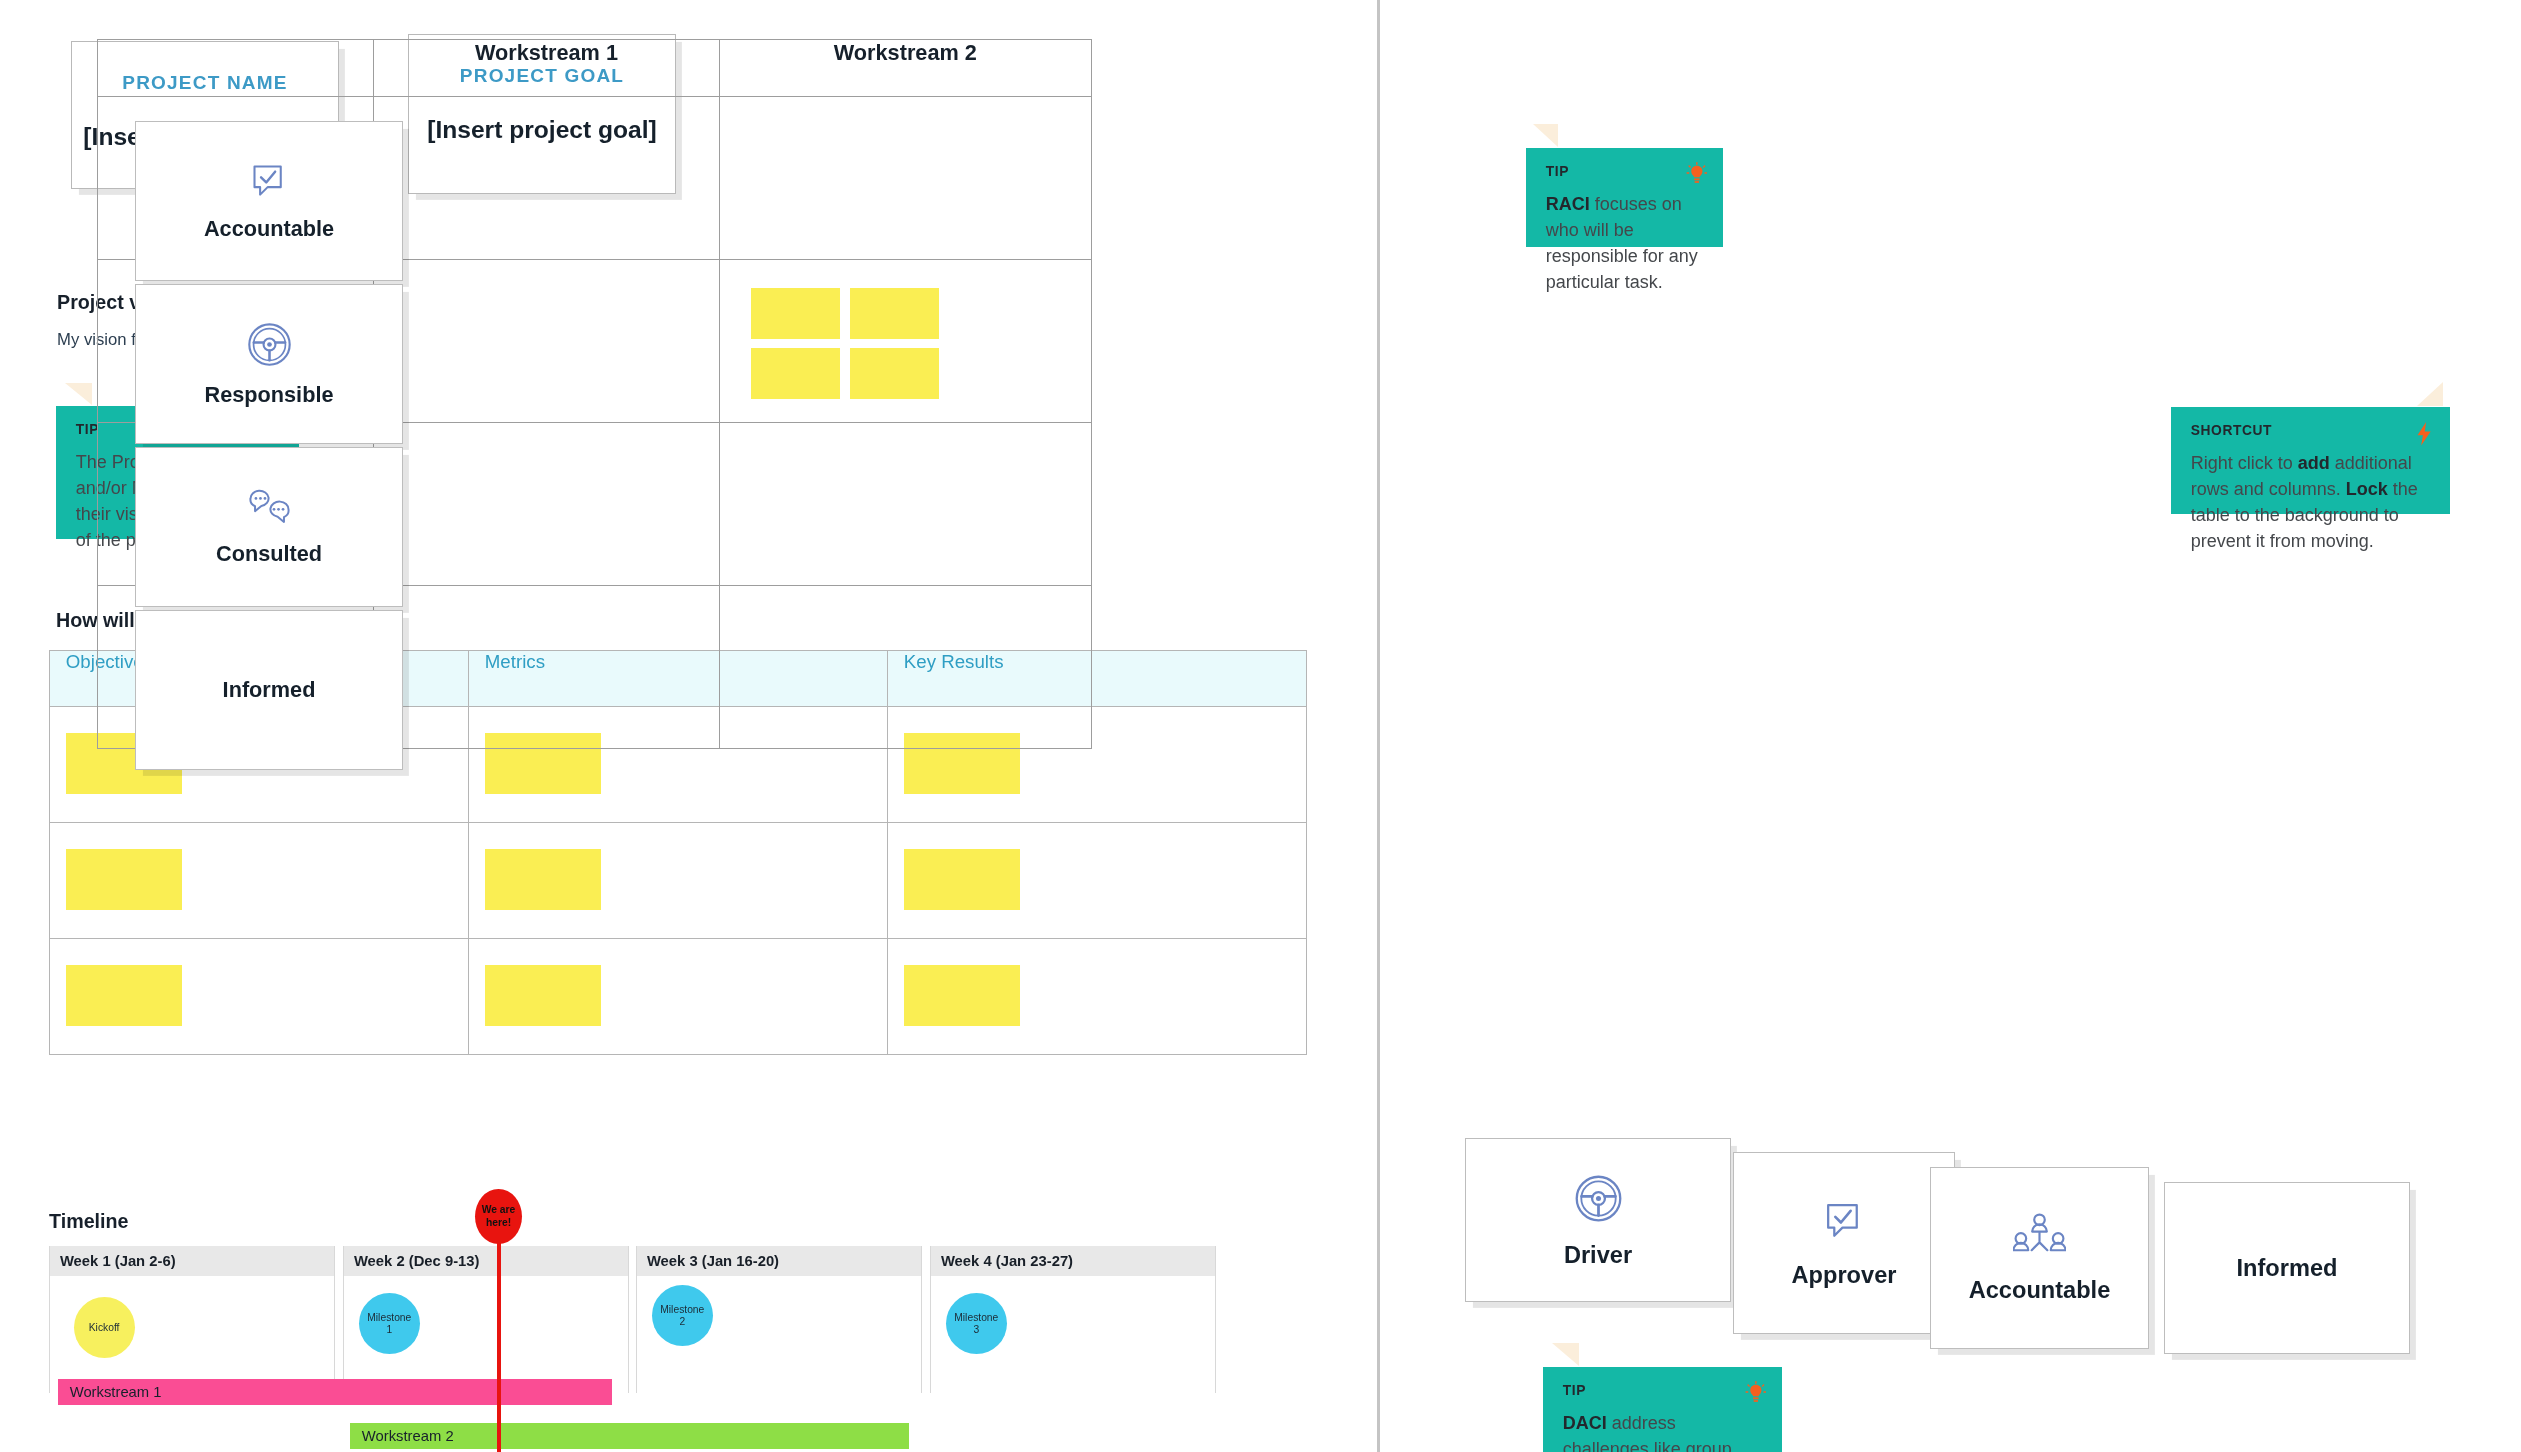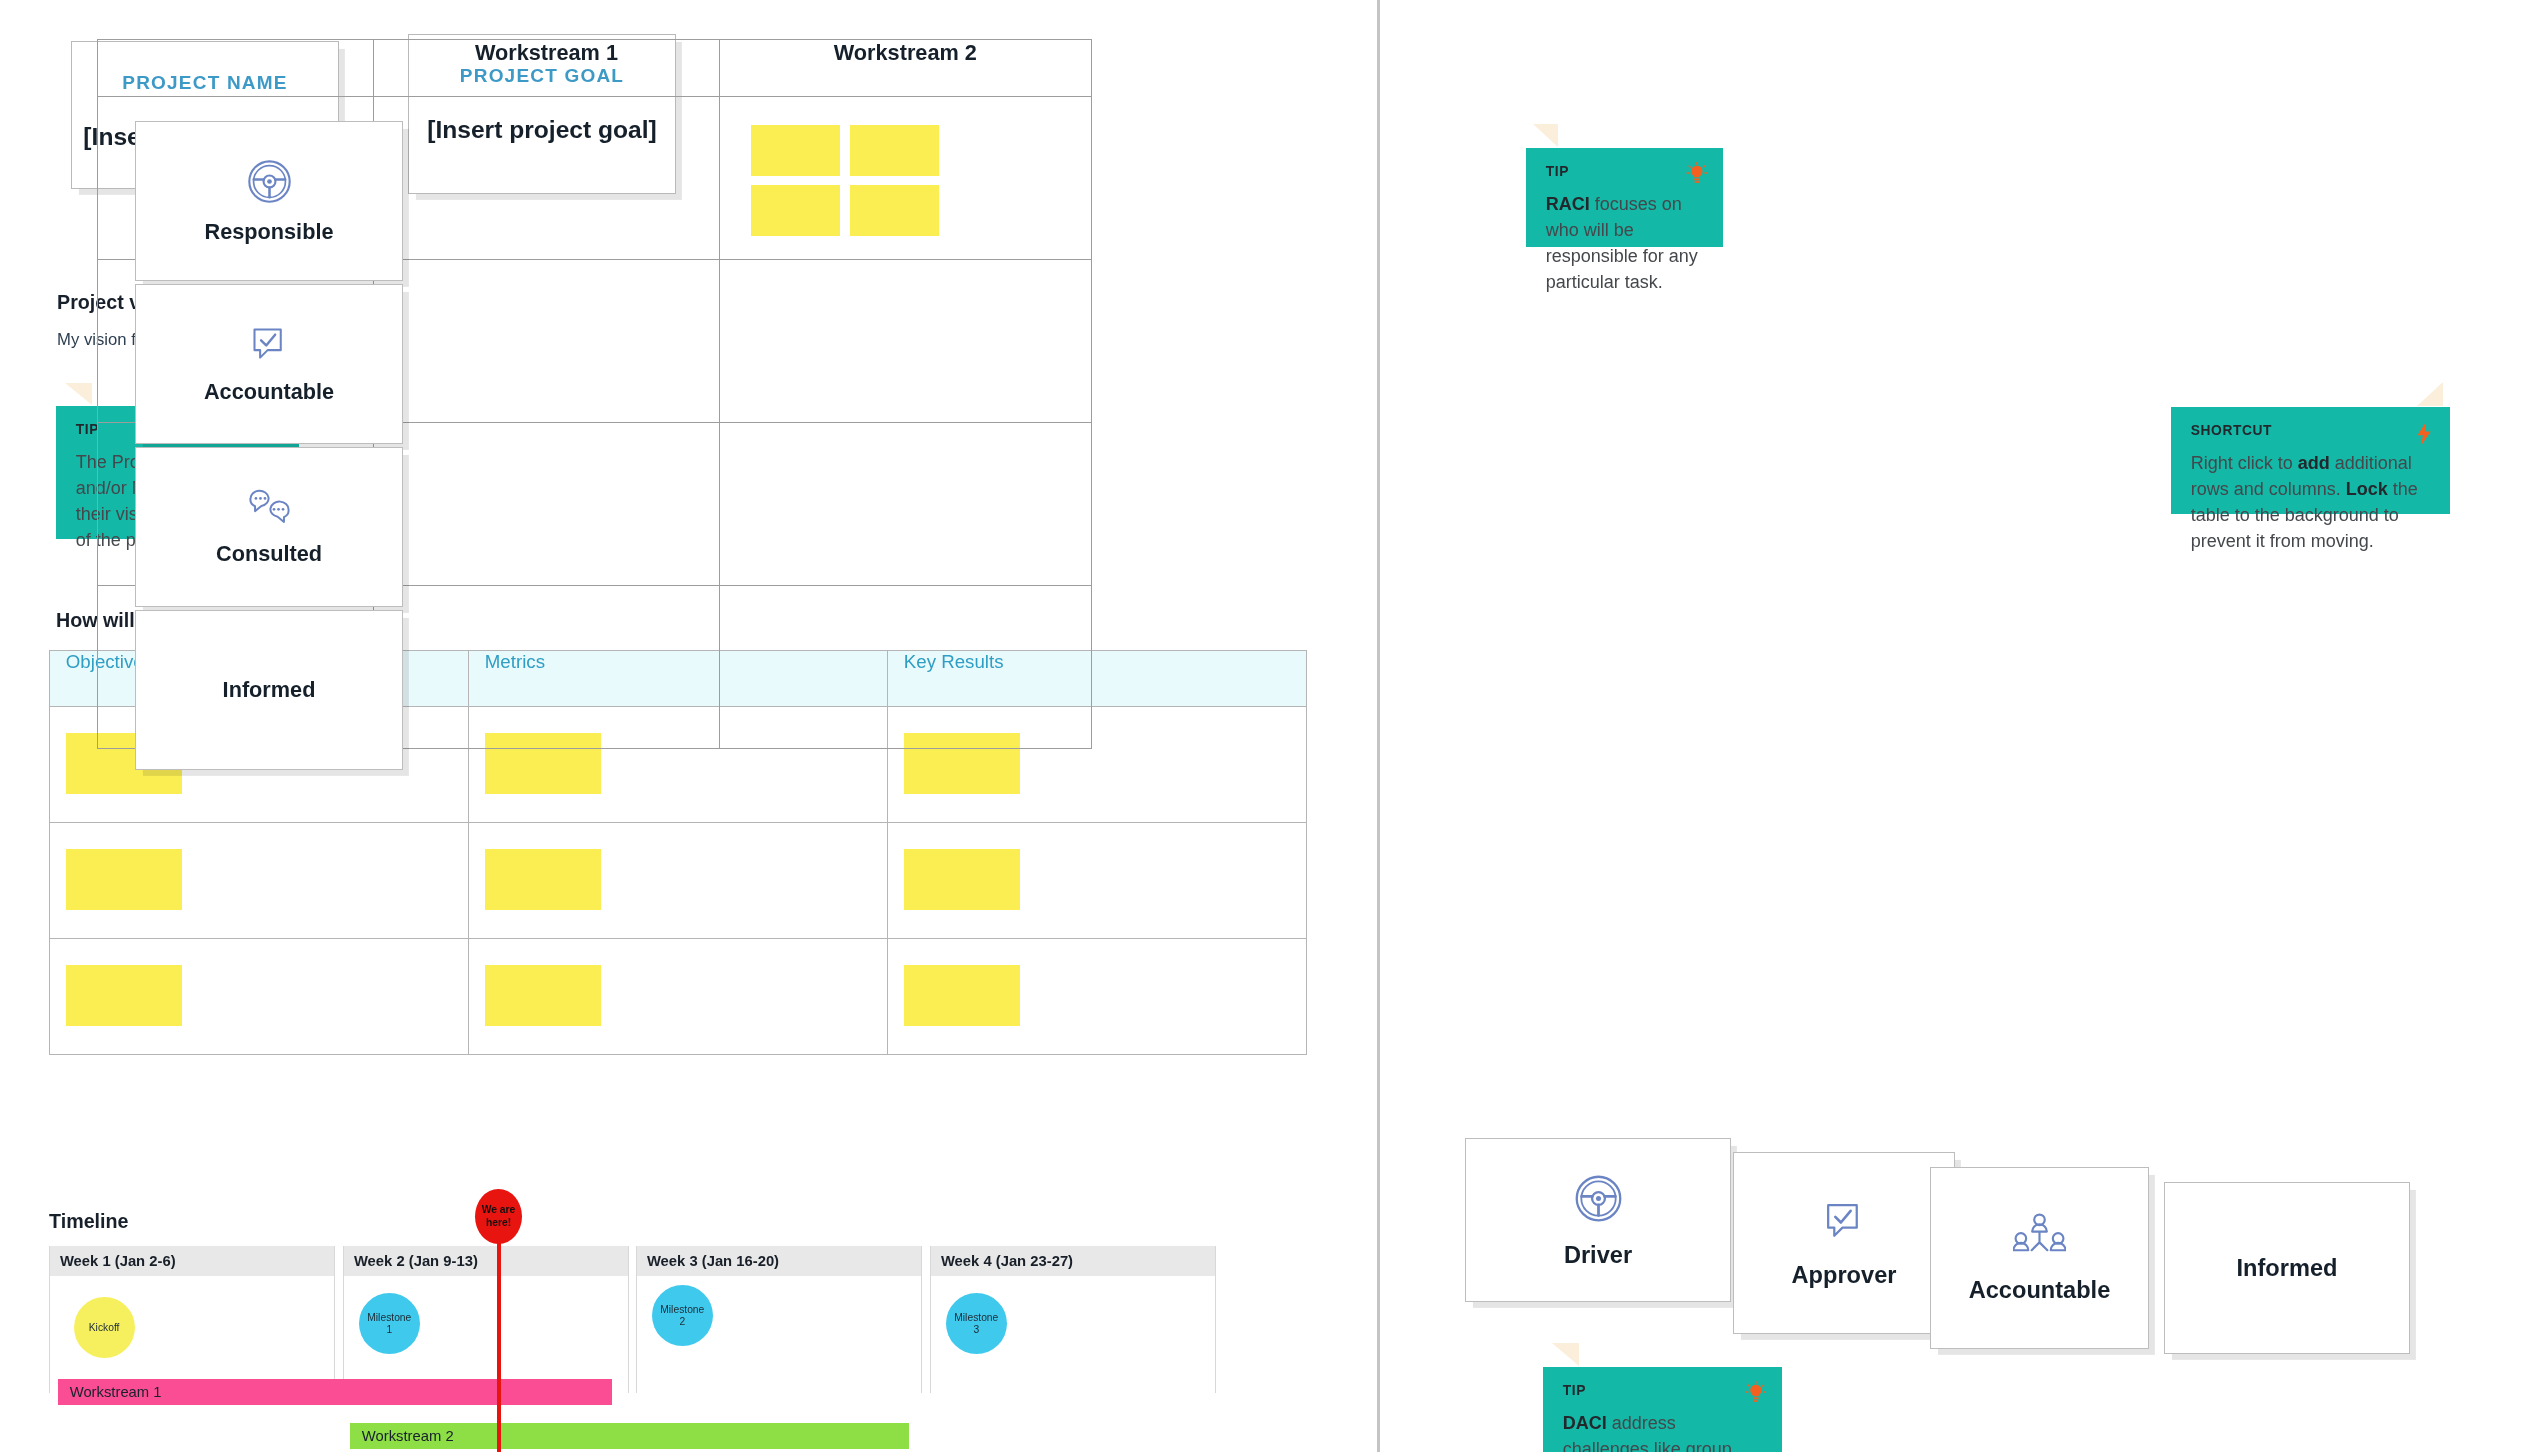--- a/index.html
+++ b/index.html
@@ -390,21 +390,21 @@
 
   <div id="timeline">
     <div class="week-col" style="left:0px;">
       <div class="week-header">Week 1 (Jan 2-6)</div>
       <div class="milestone" style="left:23.6px; top:51px; background:#f7f05e;">
         <span>Kickoff</span>
         <span></span>
       </div>
     </div>
     <div class="week-col" style="left:294px;">
-      <div class="week-header">Week 2 (Jan 9-13)</div>
+      <div class="week-header">Week 2 (Dec 9-13)</div>
       <div class="milestone" style="left:14.8px; top:47px; background:#3fc9ed;">
         <span>Milestone</span>
         <span>1</span>
       </div>
     </div>
     <div class="week-col" style="left:587px;">
       <div class="week-header">Week 3 (Jan 16-20)</div>
       <div class="milestone" style="left:14.8px; top:39px; background:#3fc9ed;">
         <span>Milestone</span>
         <span>2</span>
@@ -436,52 +436,52 @@
     <tr>
       <th style="width:276px;"></th>
       <th style="width:345px;">Workstream 1</th>
       <th style="width:372px;">Workstream 2</th>
     </tr>
   </thead>
   <tbody>
     <tr>
       <td>
         <div class="role-card">
+          <svg class="icon-svg" width="45" height="45" viewBox="0 0 48 48">
+            <path d="M8 8 H36 V30 H22 L14 38 V30 H8 Z" fill="none" stroke="#6b85c4" stroke-width="2.2" stroke-linejoin="round"></path>
+            <path d="M15 19.5 L20.5 25 L30 13.5" fill="none" stroke="#6b85c4" stroke-width="2.6" stroke-linecap="round" stroke-linejoin="round"></path>
+          </svg>
+          <div class="role-label">Accountable</div>
+        </div>
+      </td>
+      <td></td>
+      <td></td>
+    </tr>
+    <tr>
+      <td>
+        <div class="role-card">
           <svg class="icon-svg" width="51" height="51" viewBox="0 0 48 48">
             <circle cx="24" cy="24" r="19" fill="none" stroke="#6b85c4" stroke-width="2"></circle>
             <circle cx="24" cy="24" r="15" fill="none" stroke="#6b85c4" stroke-width="1.6"></circle>
             <circle cx="24" cy="24" r="5.6" fill="none" stroke="#6b85c4" stroke-width="2"></circle>
             <circle cx="24" cy="24" r="2.2" fill="#6b85c4"></circle>
             <path d="M9.2 22.2 H18.6 M29.4 22.2 H38.8 M24 29.6 V38.9" stroke="#6b85c4" stroke-width="2.4" fill="none" stroke-linecap="round"></path>
           </svg>
           <div class="role-label">Responsible</div>
         </div>
       </td>
       <td></td>
       <td>
         <div class="notes-grid">
           <div></div>
           <div></div>
           <div></div>
           <div></div>
         </div>
       </td>
-    </tr>
-    <tr>
-      <td>
-        <div class="role-card">
-          <svg class="icon-svg" width="45" height="45" viewBox="0 0 48 48">
-            <path d="M8 8 H36 V30 H22 L14 38 V30 H8 Z" fill="none" stroke="#6b85c4" stroke-width="2.2" stroke-linejoin="round"></path>
-            <path d="M15 19.5 L20.5 25 L30 13.5" fill="none" stroke="#6b85c4" stroke-width="2.6" stroke-linecap="round" stroke-linejoin="round"></path>
-          </svg>
-          <div class="role-label">Accountable</div>
-        </div>
-      </td>
-      <td></td>
-      <td></td>
     </tr>
     <tr>
       <td>
         <div class="role-card">
           <svg class="icon-svg" width="47" height="43" viewBox="0 0 52 46">
             <path d="M5 13 a10 8.5 0 1 1 12 8.3 L10 27 v-5.4 A10 8.5 0 0 1 5 13 z" fill="none" stroke="#6b85c4" stroke-width="2.2" stroke-linejoin="round"></path>
             <path d="M47 25 a10 8.5 0 1 0 -12 8.3 L42 39 v-5.4 A10 8.5 0 0 0 47 25 z" fill="none" stroke="#6b85c4" stroke-width="2.2" stroke-linejoin="round"></path>
             <g fill="#6b85c4">
               <circle cx="11" cy="13" r="1.5"></circle>
                 <circle cx="16" cy="13" r="1.5"></circle>

